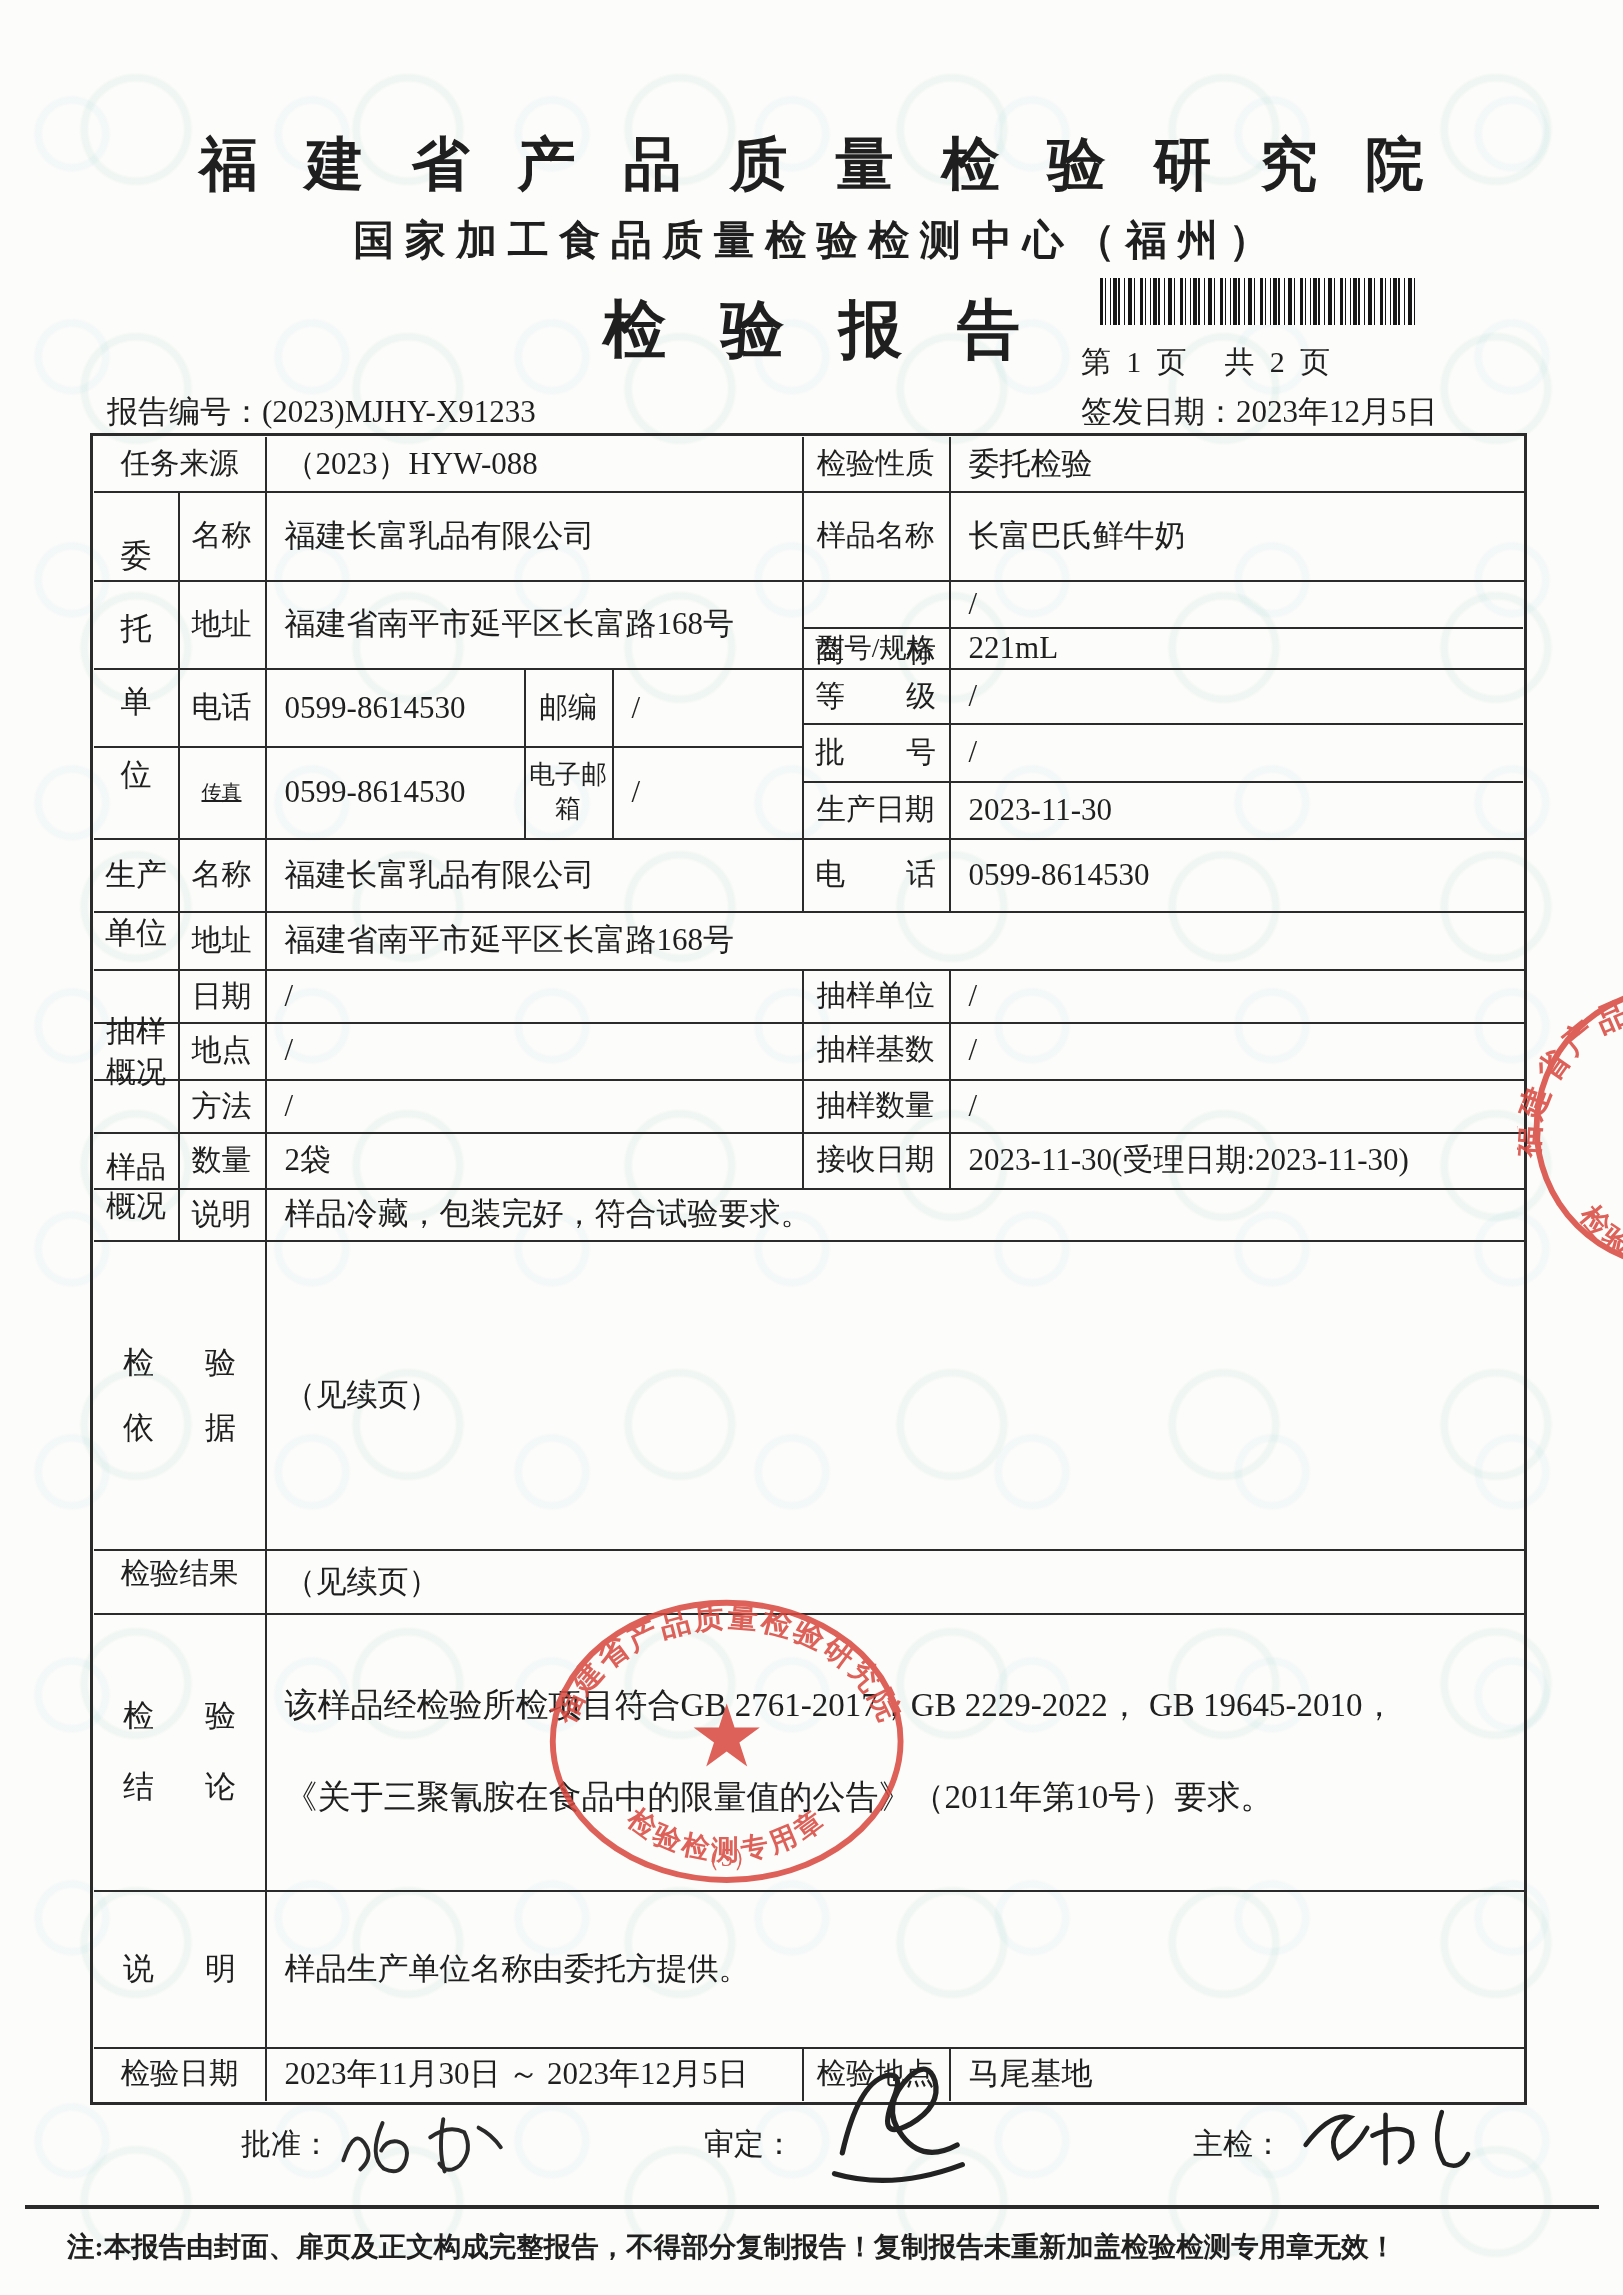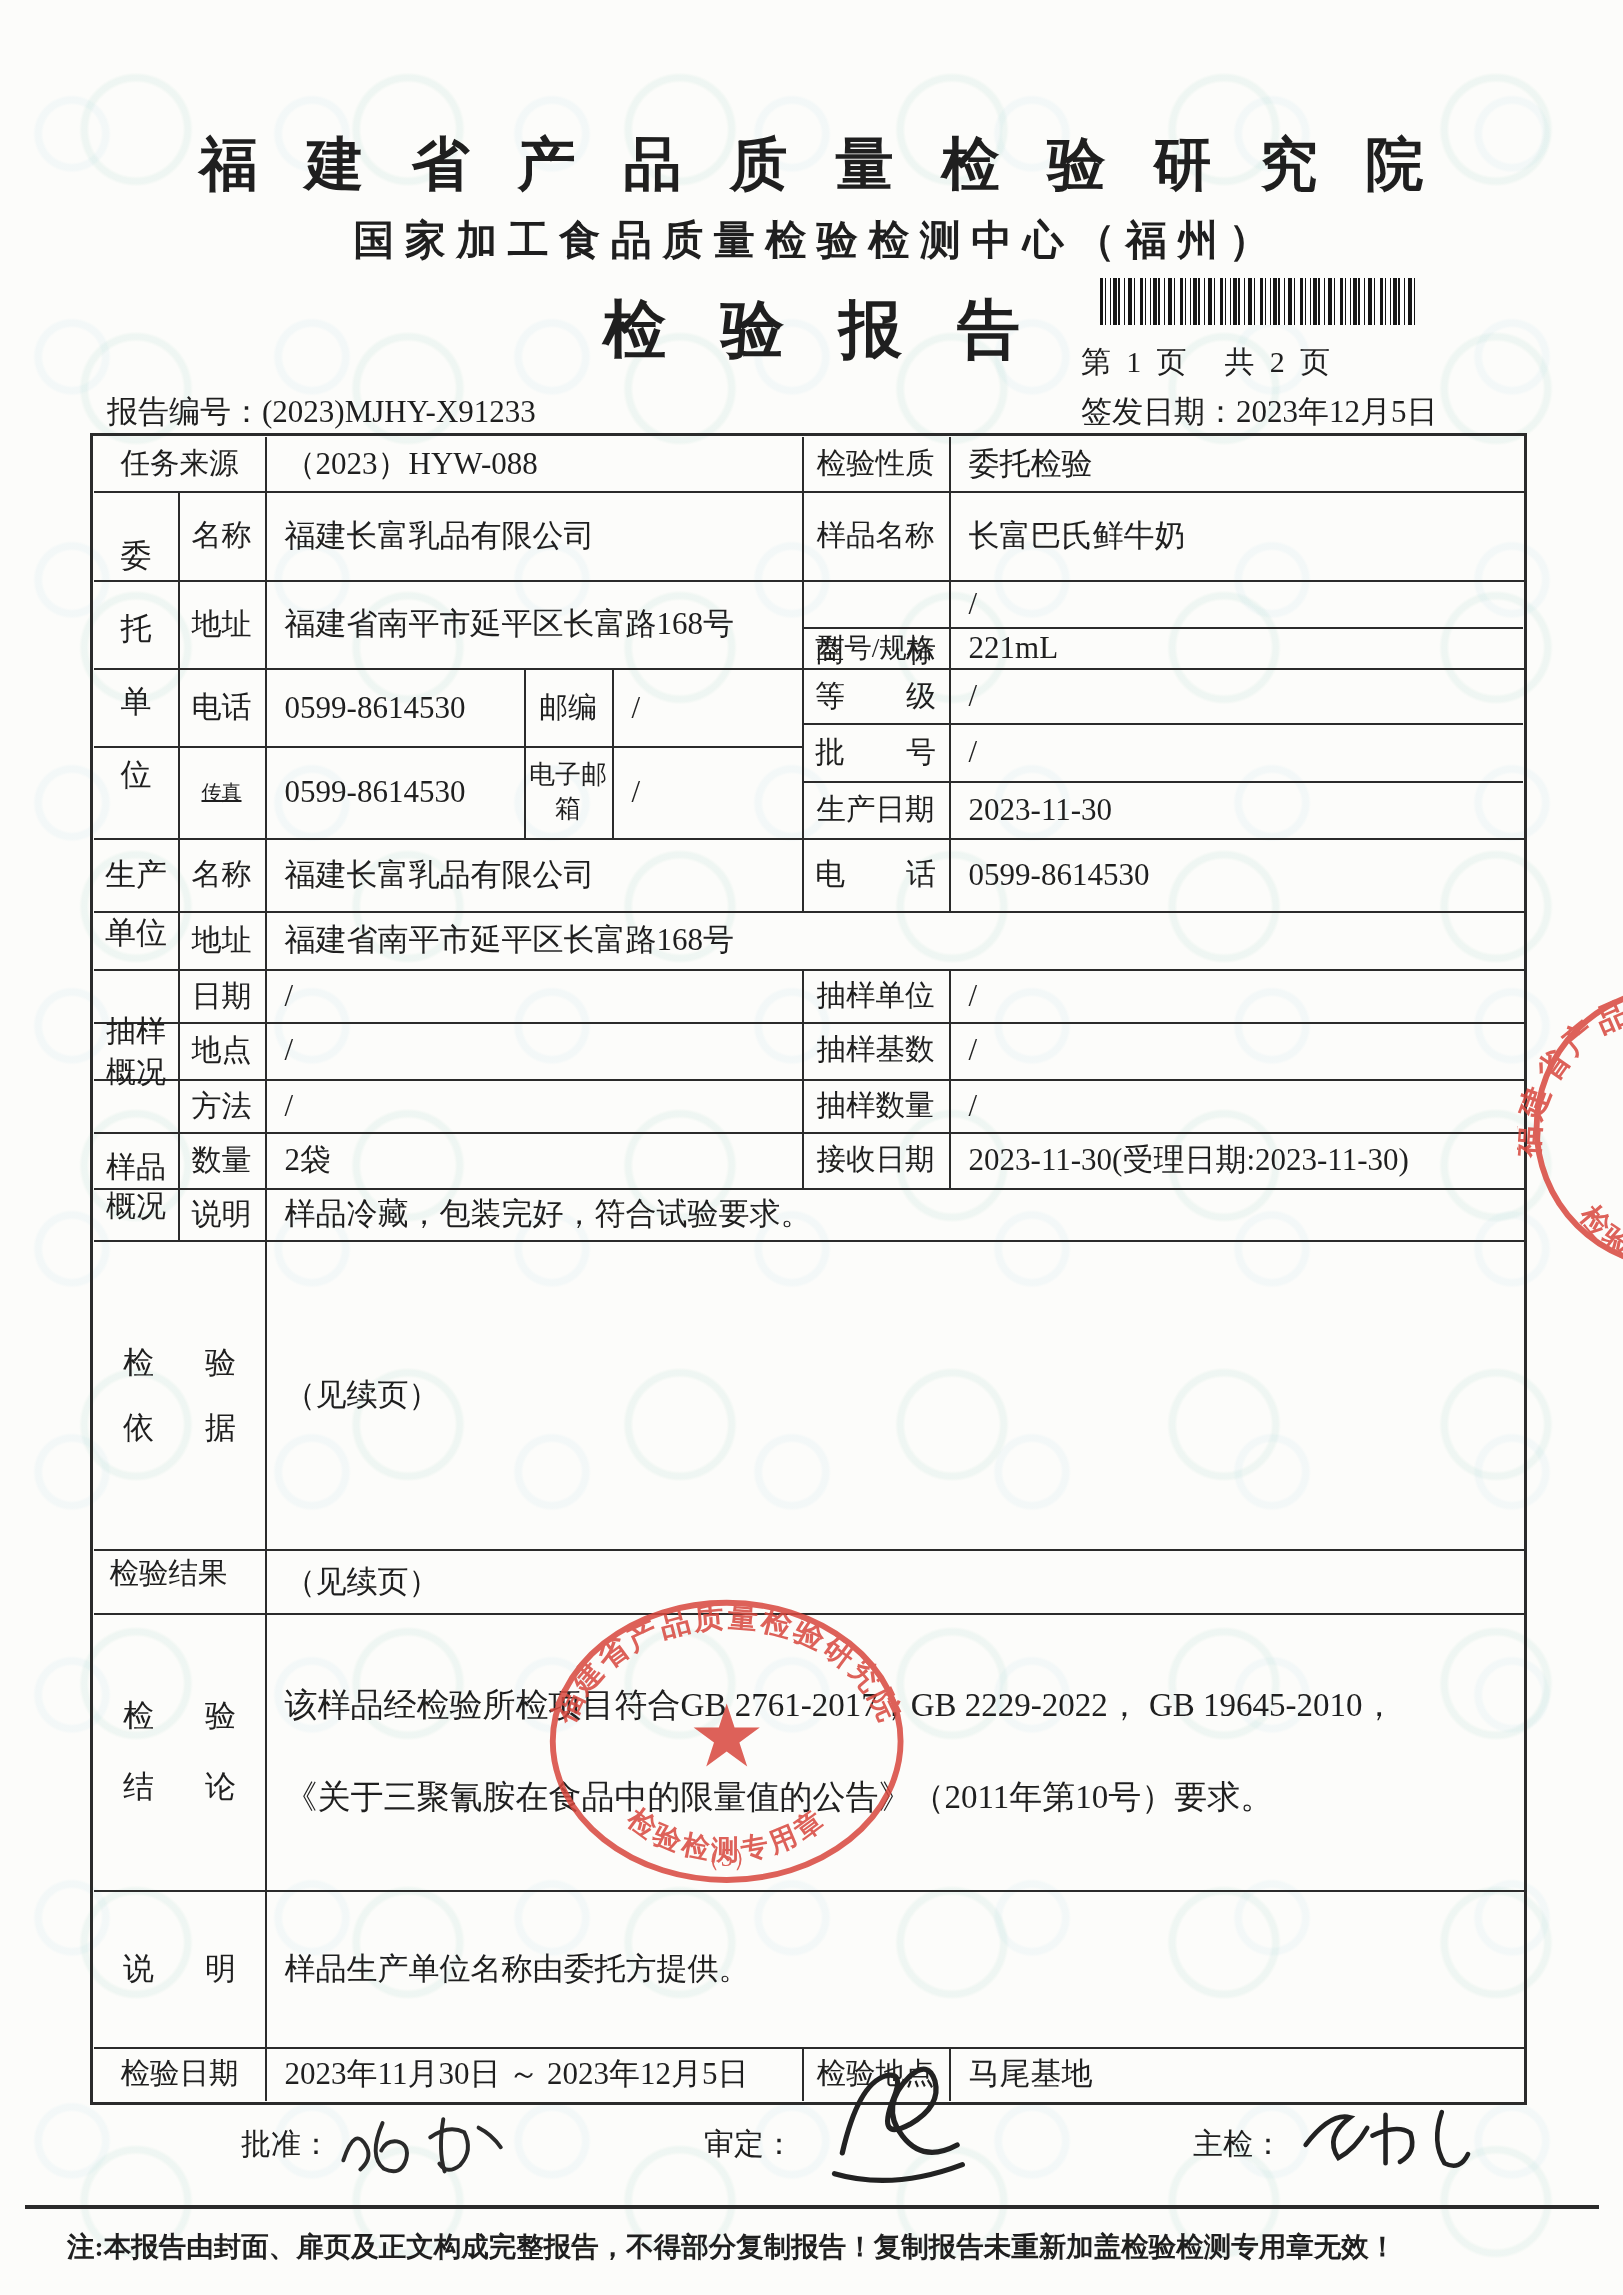--- a/index.html
+++ b/index.html
@@ -171,21 +171,21 @@
 <div class="cell val" style="left:949px;top:1132px;width:574px;height:56px;">2023-11-30(受理日期:2023-11-30)</div>
 <div class="cell ctr" style="left:178px;top:1188px;width:87px;height:52px;font-size:30px;">说明</div>
 <div class="cell val" style="left:265px;top:1188px;width:1258px;height:52px;">样品冷藏，包装完好，符合试验要求。</div>
 
 <div class="cell" style="left:94px;top:1240px;width:171px;height:309px;flex-direction:column;justify-content:center;padding:0 29px;">
   <span class="spread" style="width:100%;line-height:65px;font-size:31px;">检验</span>
   <span class="spread" style="width:100%;line-height:65px;font-size:31px;">依据</span>
 </div>
 <div class="cell val" style="left:265px;top:1240px;width:1258px;height:309px;">（见续页）</div>
 
-<div class="cell ctr" style="left:83px;top:1549px;width:171px;height:49px;font-size:29.5px;">检验结果</div>
+<div class="cell ctr" style="left:94px;top:1549px;width:171px;height:49px;font-size:29.5px;">检验结果</div>
 <div class="cell val" style="left:265px;top:1549px;width:1258px;height:65px;">（见续页）</div>
 
 <div class="cell" style="left:94px;top:1613px;width:171px;height:276px;flex-direction:column;justify-content:center;padding:0 29px;">
   <span class="spread" style="width:100%;line-height:71px;font-size:31px;">检验</span>
   <span class="spread" style="width:100%;line-height:71px;font-size:31px;">结论</span>
 </div>
 <div class="cell" style="left:265px;top:1613px;width:1258px;height:276px;flex-direction:column;align-items:flex-start;justify-content:center;padding-left:19.6px;font-size:33px;">
   <div style="line-height:92px;">该样品经检验所检项目符合GB 2761-2017，GB 2229-2022， GB 19645-2010，</div>
   <div style="line-height:92px;">《关于三聚氰胺在食品中的限量值的公告》（2011年第10号）要求。</div>
 </div>

